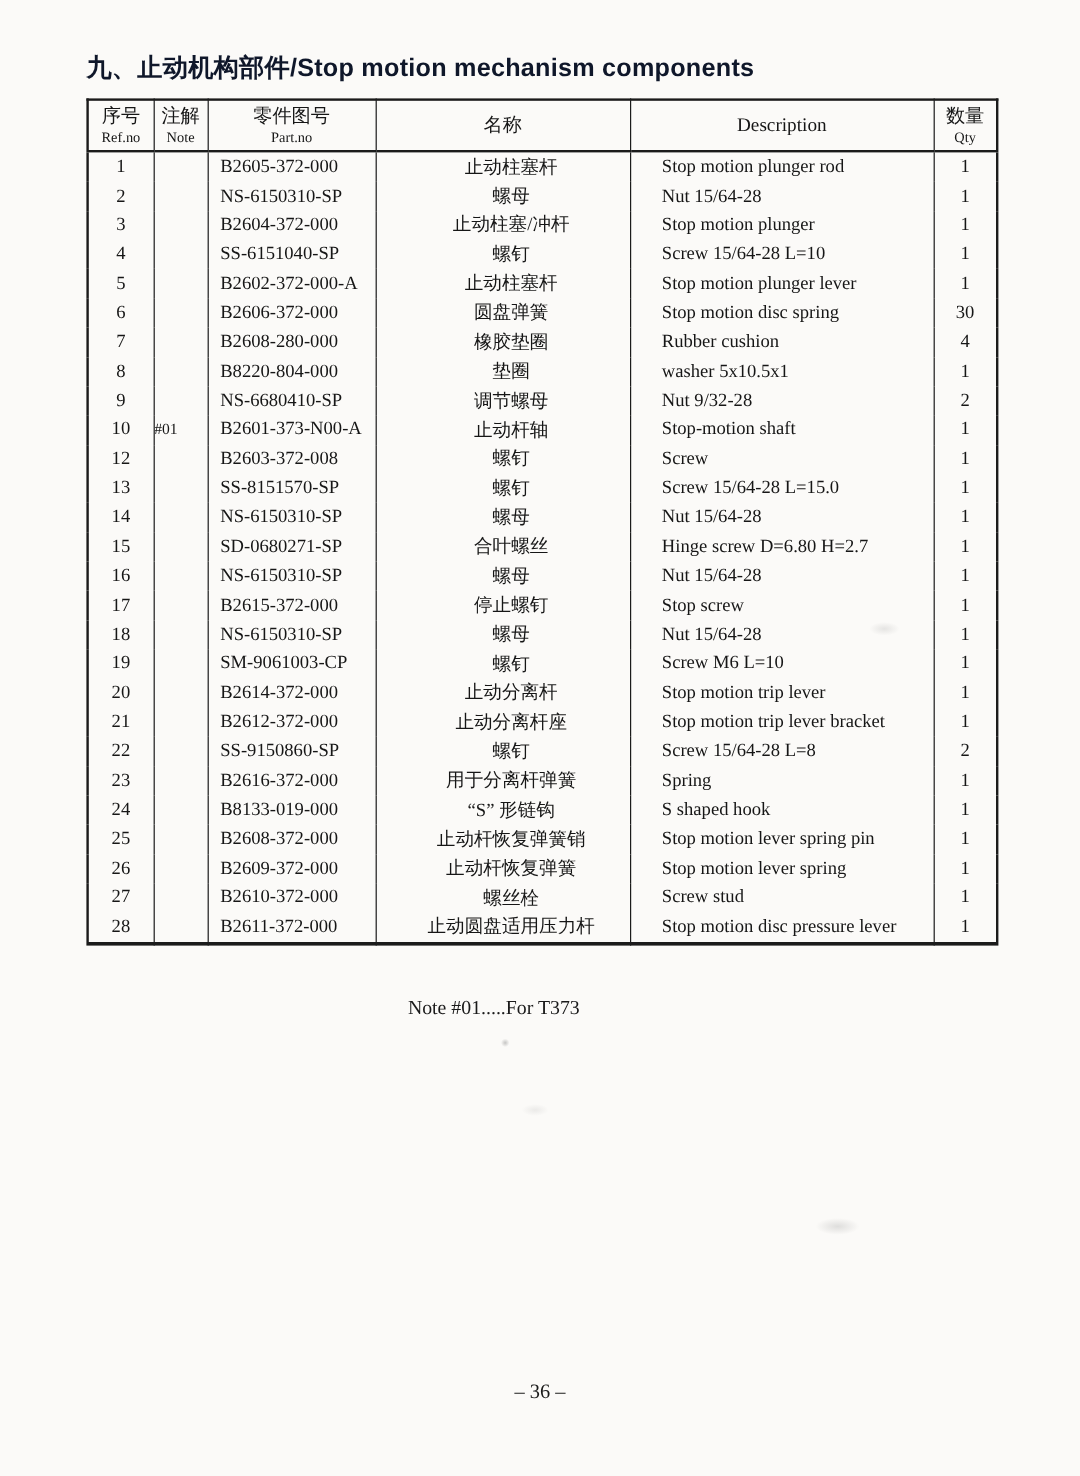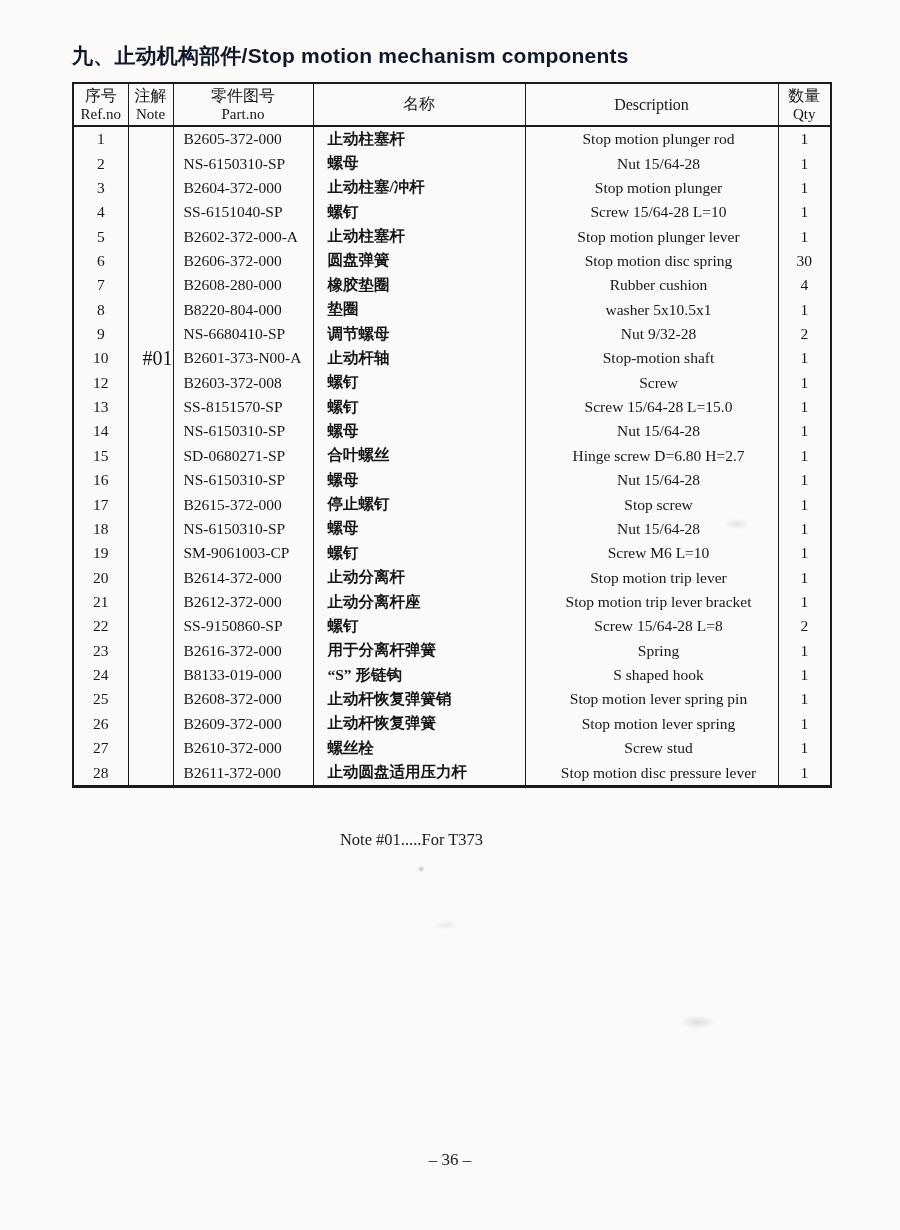--- a/index.html
+++ b/index.html
@@ -37,38 +37,38 @@
   thead tr { height: 43px; }
   th {
     border: 1px solid #1b1b1b;
     border-bottom: 2px solid #1b1b1b;
     font-weight: 400;
     text-align: center;
     vertical-align: middle;
     padding: 0;
   }
   th .zh { display: block; font-size: 16px; line-height: 1.25; }
-  th .en { display: block; font-size: 15px; line-height: 1.15; }
+  th .en { display: block; font-size: 12px; line-height: 1.15; }
   th .single { display: block; font-size: 16px; }
   tbody td {
     border-left: 1px solid #1b1b1b;
     border-right: 1px solid #1b1b1b;
     border-top: none; border-bottom: none;
     height: 24.37px;
     padding: 0;
     font-size: 15.5px;
     vertical-align: middle;
     white-space: nowrap;
     overflow: hidden;
   }
   td.col-ref  { text-align: center; }
-  td.col-note { text-align: right; font-size: 20px; }
+  td.col-note { text-align: left; font-size: 13px; }
   td.col-part { text-align: left; padding-left: 10px; }
-  td.col-name { text-align: left; padding-left: 14px; font-weight: bold; }
-  td.col-desc { text-align: center; padding-left: 14px; }
+  td.col-name { text-align: center; padding-left: 14px; }
+  td.col-desc { text-align: left; padding-left: 26px; }
   td.col-qty  { text-align: center; }
   .note-line {
     position: absolute; left: 0; top: 830px;
     width: 823px; margin: 0;
     text-align: center;
     font-size: 16.5px;
     color: #1a1a1a;
   }
   .page-number {
     position: absolute; left: 0; top: 1150px;

